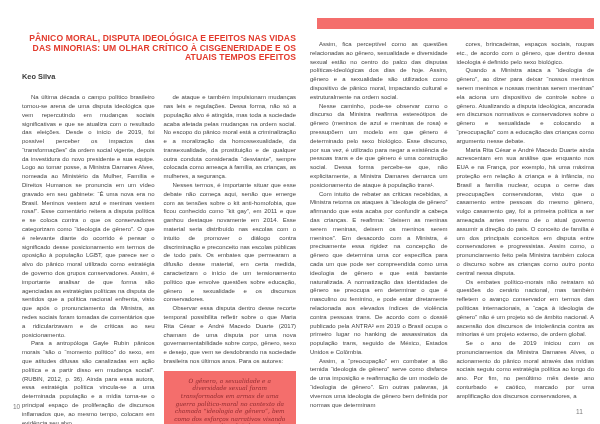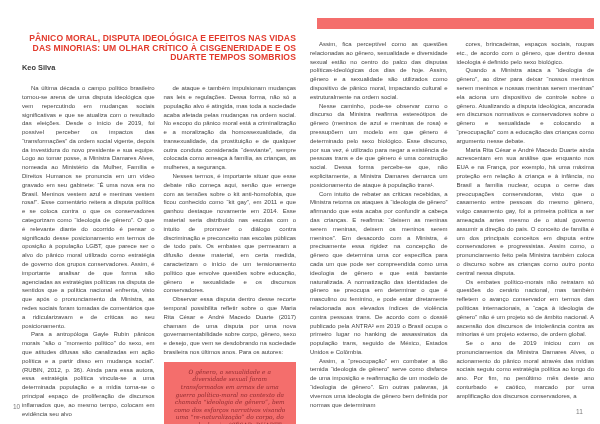--- a/index.html
+++ b/index.html
@@ -20,20 +20,21 @@
     font-weight: bold;
     font-size: 8.6px;
     line-height: 9.7px;
     text-align: right;
     letter-spacing: 0.1px;
   }
   .author {
     font-weight: bold;
     font-size: 7.4px;
     color: #3a3a3a;
+    margin-top: 9px;
   }
   .cols { display: flex; gap: 9px; margin-top: 12px; }
   .col  { flex: 1; min-width: 0; }
   .col p {
     margin: 0;
     font-size: 6px;
     line-height: 8.8px;
     text-align: justify;
     color: #454545;
     text-indent: 9px;
@@ -66,21 +67,21 @@
     font-size: 6.5px;
     color: #7a7a7a;
   }
   #page-number-left  { left: 13px;  top: 403px; }
   #page-number-right { left: 576px; top: 408px; }
 </style>
 </head>
 <body>
 
 <div class="page" id="left-page">
-  <div class="article-title">PÂNICO MORAL, DISPUTA IDEOLÓGICA E EFEITOS NAS VIDAS DAS MINORIAS: UM OLHAR CRÍTICO À CISGENERIDADE E OS DUARTE TEMPOS SOMBRIOS</div>
+  <div class="article-title">PÂNICO MORAL, DISPUTA IDEOLÓGICA E EFEITOS NAS VIDAS DAS MINORIAS: UM OLHAR CRÍTICO À CISGENERIDADE E OS ATUAIS TEMPOS EFEITOS</div>
   <div class="author">Keo Silva</div>
   <div class="cols">
     <div class="col">
       <p>Na última década o campo político brasileiro tornou-se arena de uma disputa ideológica que vem repercutindo em mudanças sociais significativas e que se atualiza com o resultado das eleições. Desde o início de 2019, foi possível perceber os impactos das “transformações” da ordem social vigente, depois da investidura do novo presidente e sua equipe. Logo ao tomar posse, a Ministra Damares Alves, nomeada ao Ministério da Mulher, Família e Direitos Humanos se pronuncia em um vídeo gravado em seu gabinete: “É uma nova era no Brasil. Meninos vestem azul e meninas vestem rosa!”. Esse comentário reitera a disputa política e se coloca contra o que os conservadores categorizam como “ideologia de gênero”. O que é relevante diante do ocorrido é pensar o significado desse posicionamento em termos de oposição à população LGBT, que parece ser o alvo do pânico moral utilizado como estratégia de governo dos grupos conservadores. Assim, é importante analisar de que forma são agenciadas as estratégias políticas na disputa de sentidos que a política nacional enfrenta, visto que após o pronunciamento da Ministra, as redes sociais foram tomadas de comentários que a ridicularizavam e de críticas ao seu posicionamento.</p>
       <p>Para a antropóloga Gayle Rubin pânicos morais “são o “momento político” do sexo, em que atitudes difusas são canalizadas em ação política e a partir disso em mudança social”. (RUBIN, 2012, p. 36). Ainda para essa autora, essa estratégia política vincula-se a uma determinada população e a mídia torna-se o principal espaço de proliferação de discursos inflamados que, ao mesmo tempo, colocam em evidência seu alvo</p>
     </div>
     <div class="col">
       <p>de ataque e também impulsionam mudanças nas leis e regulações. Dessa forma, não só a população alvo é atingida, mas toda a sociedade acaba afetada pelas mudanças na ordem social. No escopo do pânico moral está a criminalização e a moralização da homossexualidade, da transexualidade, da prostituição e de qualquer outra conduta considerada “desviante”, sempre colocada como ameaça à família, as crianças, as mulheres, a segurança.</p>
       <p>Nesses termos, é importante situar que esse debate não começa aqui, senão que emerge com as tensões sobre o kit anti-homofobia, que ficou conhecido como “kit gay”, em 2011 e que ganhou destaque novamente em 2014. Esse material seria distribuído nas escolas com o intuito de promover o diálogo contra discriminação e preconceito nas escolas públicas de todo país. Os embates que permearam a difusão desse material, em certa medida, caracterizam o início de um tensionamento político que envolve questões sobre educação, gênero e sexualidade e os discursos conservadores.</p>
       <p>Observar essa disputa dentro desse recorte temporal possibilita refletir sobre o que Maria Rita César e André Macedo Duarte (2017) chamam de uma disputa por uma nova governamentabilidade sobre corpo, gênero, sexo e desejo, que vem se desdobrando na sociedade brasileira nos últimos anos. Para os autores:</p>

